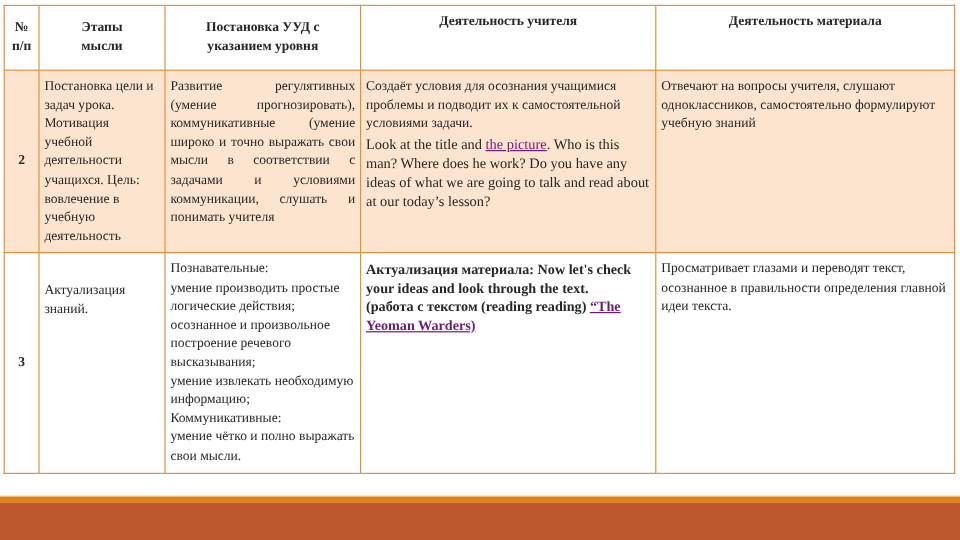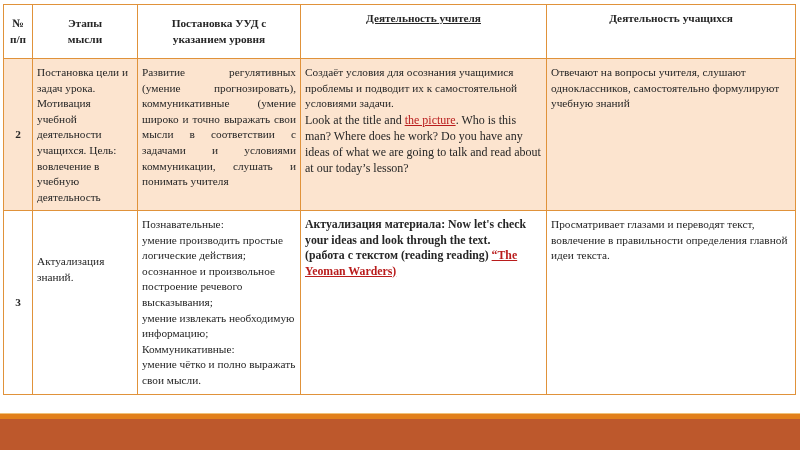--- a/index.html
+++ b/index.html
@@ -47,21 +47,21 @@
     tr.row-3 td { background: #ffffff; height: 183px; }
     td.num {
       text-align: center;
       vertical-align: middle !important;
       font-weight: bold;
       font-size: 12px;
     }
     .cell-inner { padding: 6px 4px 0 4px; }
     .justify { text-align: justify; text-align-last: left; }
     .link {
-      color: #b91c1c;
+      color: #701a75;
       text-decoration: underline;
     }
     .pre-line { white-space: pre-line; }
     .footer-line {
       position: absolute;
       left: 0;
       top: 414px;
       width: 800px;
       height: 5px;
       background: #e2801b;
@@ -103,25 +103,25 @@
           <span class="hd">п/п</span>
         </th>
         <th>
           <span class="hd">Этапы</span>
           <span class="hd">мысли</span>
         </th>
         <th>
           <span class="hd">Постановка УУД с</span>
           <span class="hd">указанием уровня</span>
         </th>
-        <th style="vertical-align:top !important;text-decoration:underline;">
+        <th style="vertical-align:top !important;">
           <span class="hd" style="padding-top:6px">Деятельность учителя</span>
         </th>
         <th style="vertical-align:top !important;">
-          <span class="hd" style="padding-top:6px">Деятельность учащихся</span>
+          <span class="hd" style="padding-top:6px">Деятельность материала</span>
         </th>
       </tr>
     </thead>
     <tbody>
       <tr class="row-2">
         <td class="num">2</td>
         <td>
           <div class="cell-inner">Постановка цели и задач урока. Мотивация учебной деятельности учащихся. Цель: вовлечение в учебную деятельность</div>
         </td>
         <td>
@@ -133,38 +133,38 @@
             <div style="font-size:12px;line-height:16px;"><span>Look at the title and </span><a class="link">the picture</a><span>. Who is this man? Where does he work? Do you have any ideas of what we are going to talk and read about at our today’s lesson?</span></div>
           </div>
         </td>
         <td>
           <div class="cell-inner">Отвечают на вопросы учителя, слушают одноклассников, самостоятельно формулируют учебную знаний</div>
         </td>
       </tr>
       <tr class="row-3">
         <td class="num">3</td>
         <td>
-          <div class="cell-inner" style="padding-top:43px">Актуализация знаний.</div>
+          <div class="cell-inner" style="padding-top:24px">Актуализация знаний.</div>
         </td>
         <td>
           <div class="cell-inner pre-line" style="">Познавательные:
 умение производить простые логические действия;
 осознанное и произвольное построение речевого высказывания;
 умение извлекать необходимую информацию;
 Коммуникативные:
 умение чётко и полно выражать свои мысли.</div>
         </td>
         <td>
           <div class="cell-inner" style="font-size:11.8px;font-weight:bold;">
             <div>Актуализация  материала: Now let's check your ideas and look through the text.</div>
             <div><span>(работа с текстом (reading reading) </span><a class="link">“The Yeoman Warders)</a></div>
           </div>
         </td>
         <td>
-          <div class="cell-inner">Просматривает глазами и переводят текст, вовлечение в правильности определения главной идеи текста.</div>
+          <div class="cell-inner">Просматривает глазами и переводят текст, осознанное в правильности определения главной идеи текста.</div>
         </td>
       </tr>
     </tbody>
   </table>
 
   <div class="footer-top-hair"></div>
   <div class="footer-line"></div>
   <div class="footer-band"></div>
 </div>
 

